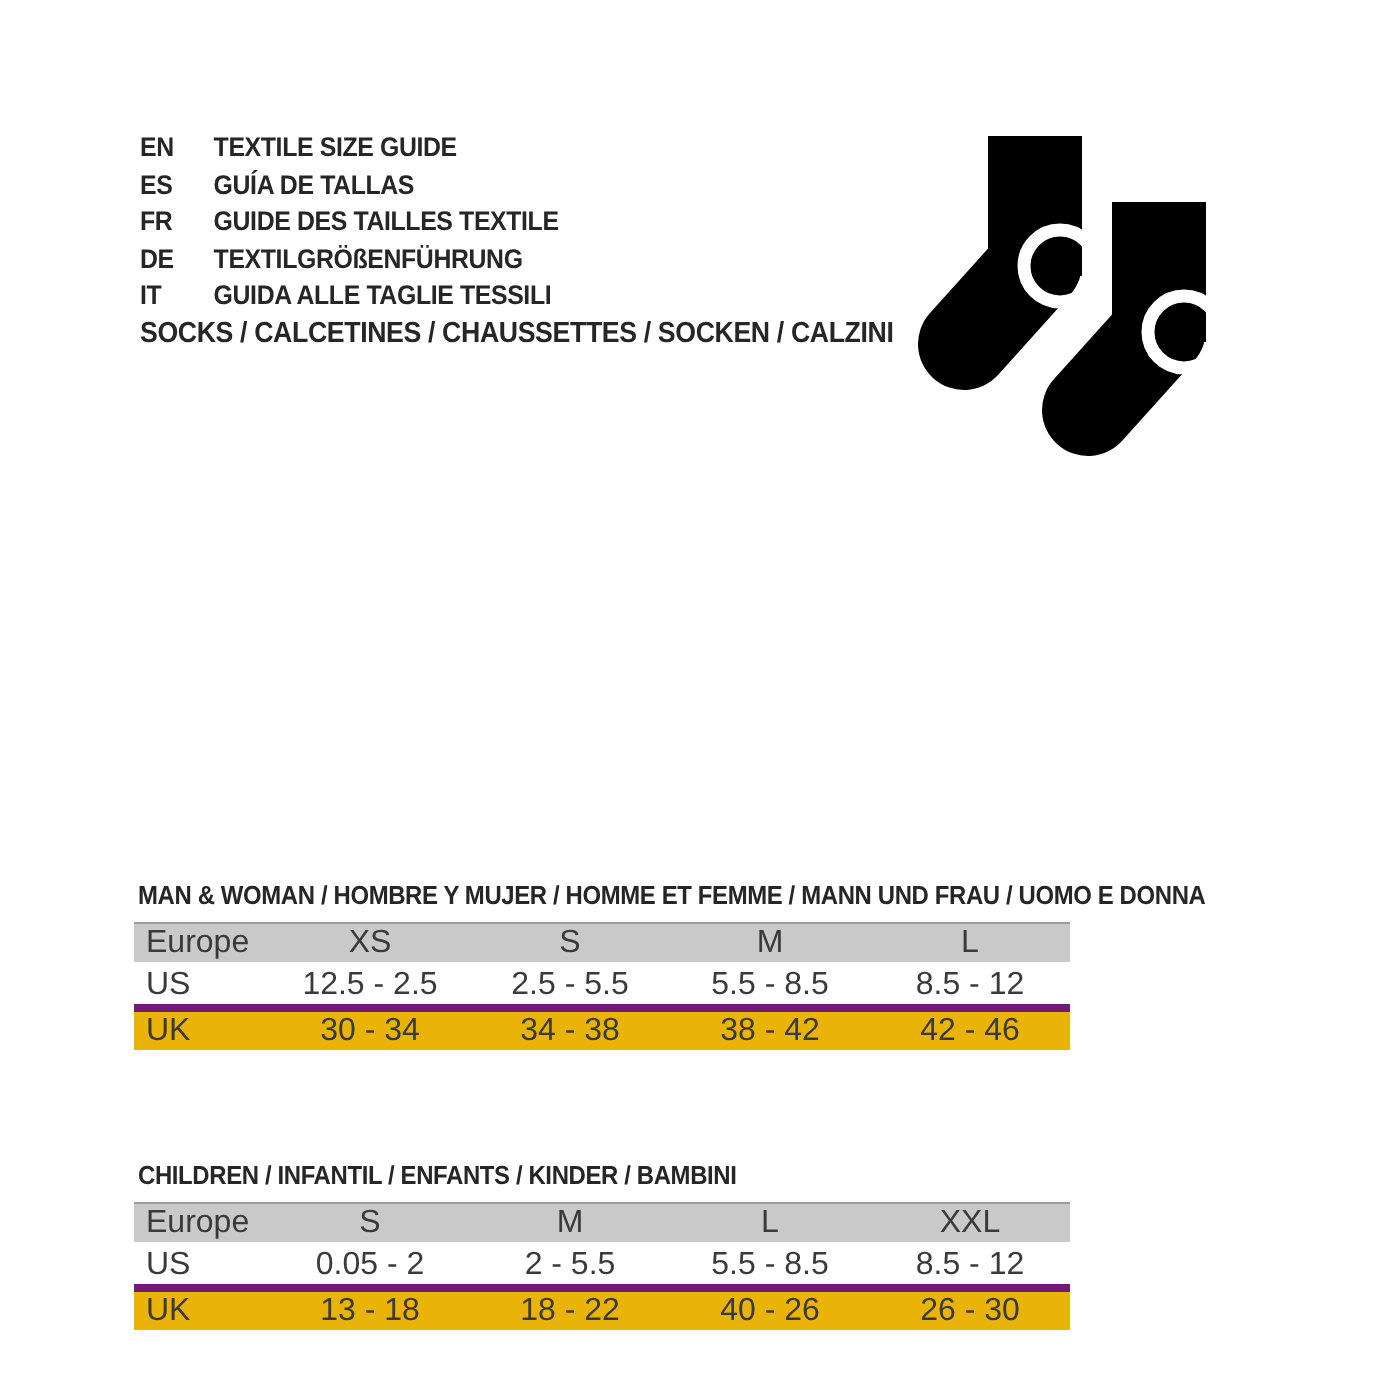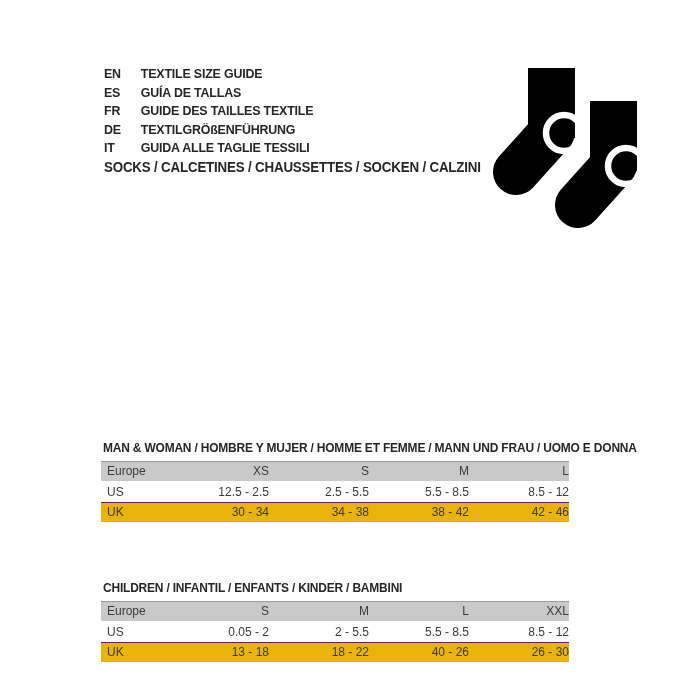--- a/index.html
+++ b/index.html
@@ -1,18 +1,18 @@
 <!DOCTYPE html>
 <html><head>
 <meta charset="utf-8">
 <style>
   html,body{margin:0;padding:0;background:#fff;}
   #canvas{
     position:relative;width:624px;height:700px;background:#ffffff;
-    font-family:"Liberation Sans",sans-serif;color:#2e2e2e;overflow:hidden;margin-left:34px;
+    font-family:"Liberation Sans",sans-serif;color:#2e2e2e;overflow:hidden;
   }
   .condensed{transform:scaleX(0.92);transform-origin:0 50%;white-space:nowrap;}
 
   
   #lang-block{position:absolute;left:70px;top:65px;}
   .lang-row{display:flex;line-height:18.6px;font-size:13.5px;font-weight:bold;
             letter-spacing:-0.2px;color:#262626;}
   .lang-code{width:40px;flex:0 0 40px;}
   #socks-line{position:absolute;left:70px;top:159px;font-size:14.5px;font-weight:bold;
               letter-spacing:-0.2px;color:#262626;}
@@ -20,27 +20,27 @@
   
   #socks-icon{position:absolute;left:458px;top:68px;}
 
   
   .table-section{position:absolute;left:67px;width:468px;}
   #table-section-adult{top:440px;}
   #table-section-children{top:580px;}
   .table-title{font-size:13px;font-weight:bold;letter-spacing:-0.2px;color:#262626;
                margin:0 0 6px 2px;}
   table.size-table{border-collapse:collapse;table-layout:fixed;width:468px;
-                   font-size:12px;color:#3a3a3a;}
+                   font-size:16px;color:#3a3a3a;}
   table.size-table th,table.size-table td{
-    height:19px;padding:0;text-align:right;font-weight:normal;line-height:19px;}
+    height:19px;padding:0;text-align:center;font-weight:normal;line-height:19px;}
   table.size-table thead th{
     background:#c9c9c9;border-top:1px solid #9c9c9c;border-bottom:2px solid #ffffff;}
   table.size-table .col-left{text-align:left;padding-left:6px;}
-  table.size-table tbody tr.row-plain td{background:#ffffff;border-bottom:1px solid #701a75;}
+  table.size-table tbody tr.row-plain td{background:#ffffff;border-bottom:4px solid #701a75;}
   table.size-table tbody tr.row-alt td{background:#eab308;}
 </style>
 </head>
 <body>
 
 <div id="canvas">
 
   <div id="lang-block">
     <div class="lang-row condensed">
       <span class="lang-code">EN</span>

